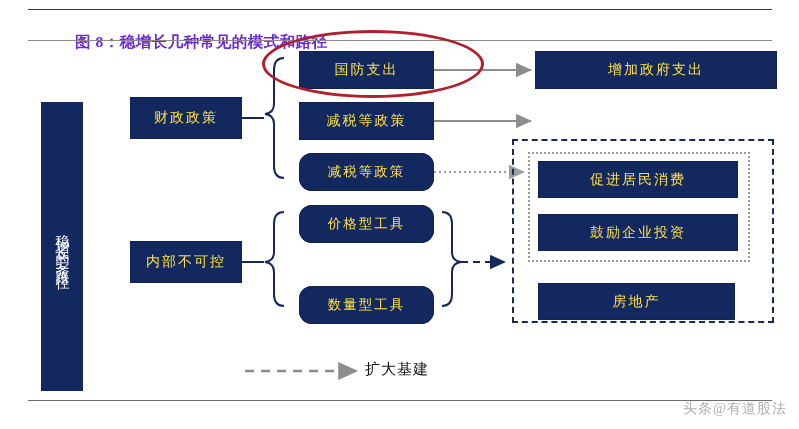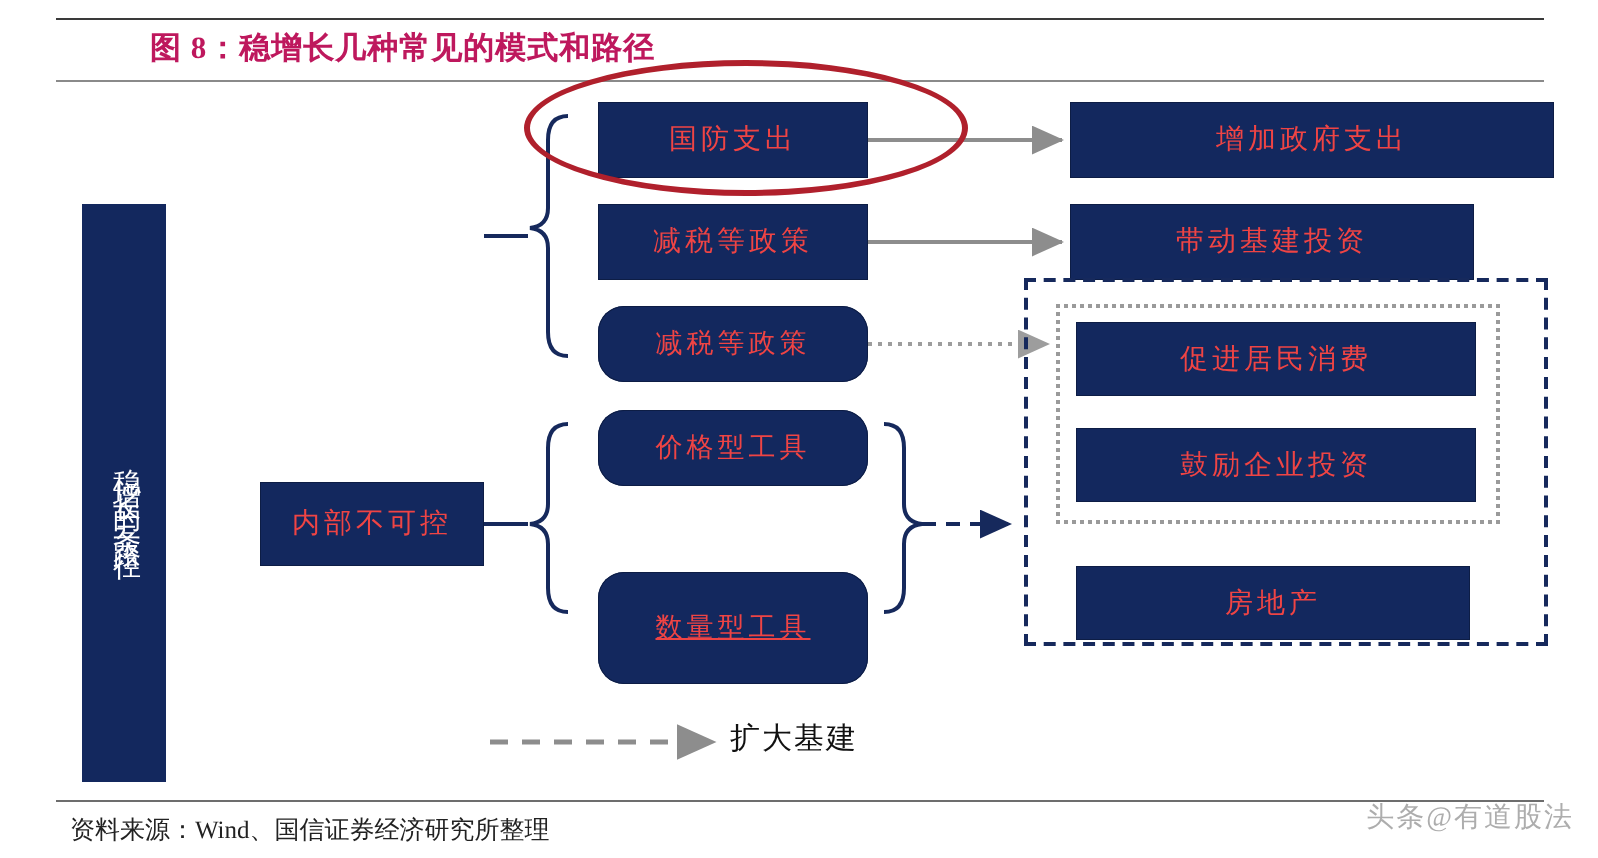--- a/index.html
+++ b/index.html
@@ -10,37 +10,37 @@
   }
   #figure-root{position:absolute;left:0;top:0;width:799px;height:429px;}
 
   
   .rule{position:absolute;left:28px;width:744px;height:0;border-top:1.5px solid #3a3a3a;}
   #rule-top{top:9px;}
   #rule-under-title{top:40px;border-top:1px solid #8a8a8a;}
   #rule-bottom{top:400px;border-top:1px solid #6d6d6d;}
 
   #fig-title{
-    position:absolute;left:35px;top:14px;
-    font-size:15.5px;font-weight:bold;color:#be185d;
+    position:absolute;left:35px;top:32px;
+    font-size:15.5px;font-weight:bold;color:#6d28d9;
     letter-spacing:.5px;white-space:nowrap;padding-left:40px;
   }
   #source-note{
     position:absolute;left:35px;top:407px;
     font-size:12.5px;color:#222222;white-space:nowrap;
   }
   #watermark{
     position:absolute;right:12px;top:400px;
     font-size:14px;font-weight:normal;color:#8e8e8e;
     opacity:.72;white-space:nowrap;letter-spacing:1px;
   }
 
   
   .node{
-    position:absolute;background:#13285e;color:#ef4444;
+    position:absolute;background:#13285e;color:#fde047;
     display:flex;align-items:center;justify-content:center;
     font-size:14px;letter-spacing:2px;white-space:nowrap;
     box-shadow:0 0 0 0.5px #0d1d45 inset;
   }
   .node.small{font-size:13.5px;border-radius:13px;}
 
   
   #spine{
     position:absolute;left:41px;top:102px;width:42px;height:289px;
     background:#13285e;color:#fff;
@@ -108,20 +108,23 @@
 
     <line x1="434" y1="172" x2="524" y2="172" stroke="#9d9d9d" stroke-width="2" stroke-dasharray="2,3" marker-end="url(#arw-dot)"></line>
 
     <line x1="245" y1="371" x2="357" y2="371" stroke="#8d8d8d" stroke-width="2.5" stroke-dasharray="9,7" marker-end="url(#arw-gray)"></line>
   </svg>
 
   <div id="spine">
     <span class="vtext">稳增长的三条路径</span>
   </div>
 
+  <div class="node" style="left:130px;top:97px;width:112px;height:42px;">
+    <span>财政政策</span>
+  </div>
 
   <div class="node" style="left:130px;top:241px;width:112px;height:42px;">
     <span>内部不可控</span>
   </div>
 
 
   <div class="node" style="left:299px;top:51px;width:135px;height:38px;">
     <span>国防支出</span>
   </div>
 
@@ -130,49 +133,45 @@
   </div>
 
   <div class="node small" style="left:299px;top:153px;width:135px;height:38px;">
     <span>减税等政策</span>
   </div>
 
   <div class="node small" style="left:299px;top:205px;width:135px;height:38px;">
     <span>价格型工具</span>
   </div>
 
-  <div class="node small" style="left:299px;top:286px;width:135px;height:56px;text-decoration:underline;">
+  <div class="node small" style="left:299px;top:286px;width:135px;height:38px;">
     <span>数量型工具</span>
   </div>
 
   <div id="highlight-ellipse"></div>
 
   <div class="node" style="left:535px;top:51px;width:242px;height:38px;">
     <span>增加政府支出</span>
   </div>
 
-  <div class="node" style="left:535px;top:102px;width:202px;height:38px;">
-    <span>带动基建投资</span>
-  </div>
 
   <div id="dashed-group"></div>
 
   <div id="dotted-group"></div>
 
   <div class="node" style="left:538px;top:161px;width:200px;height:37px;">
     <span>促进居民消费</span>
   </div>
 
   <div class="node" style="left:538px;top:214px;width:200px;height:37px;">
     <span>鼓励企业投资</span>
   </div>
 
   <div class="node" style="left:538px;top:283px;width:197px;height:37px;">
     <span>房地产</span>
   </div>
 
   <div style="position:absolute;left:365px;top:360px;font-size:15px;color:#111;white-space:nowrap;letter-spacing:1px;">扩大基建</div>
 
   <div class="rule" id="rule-bottom"></div>
-  <div id="source-note">资料来源：Wind、国信证券经济研究所整理</div>
   <div id="watermark">头条@有道股法</div>
 
 </div>
 
 </body></html>

